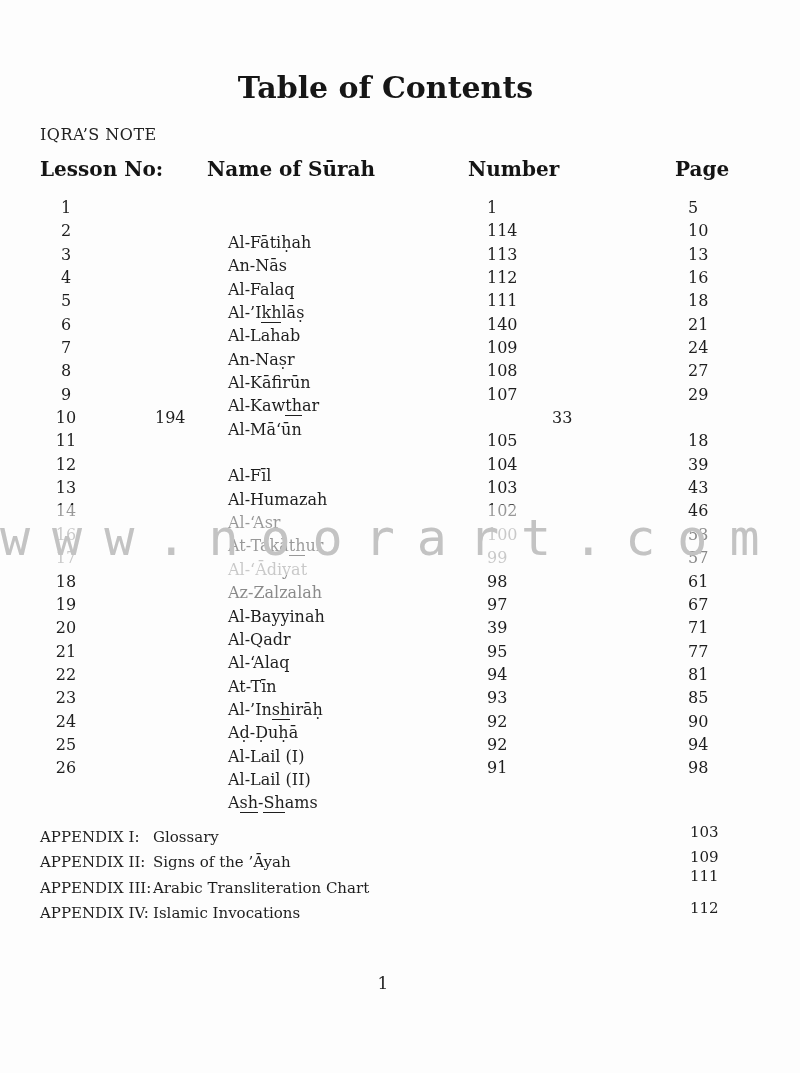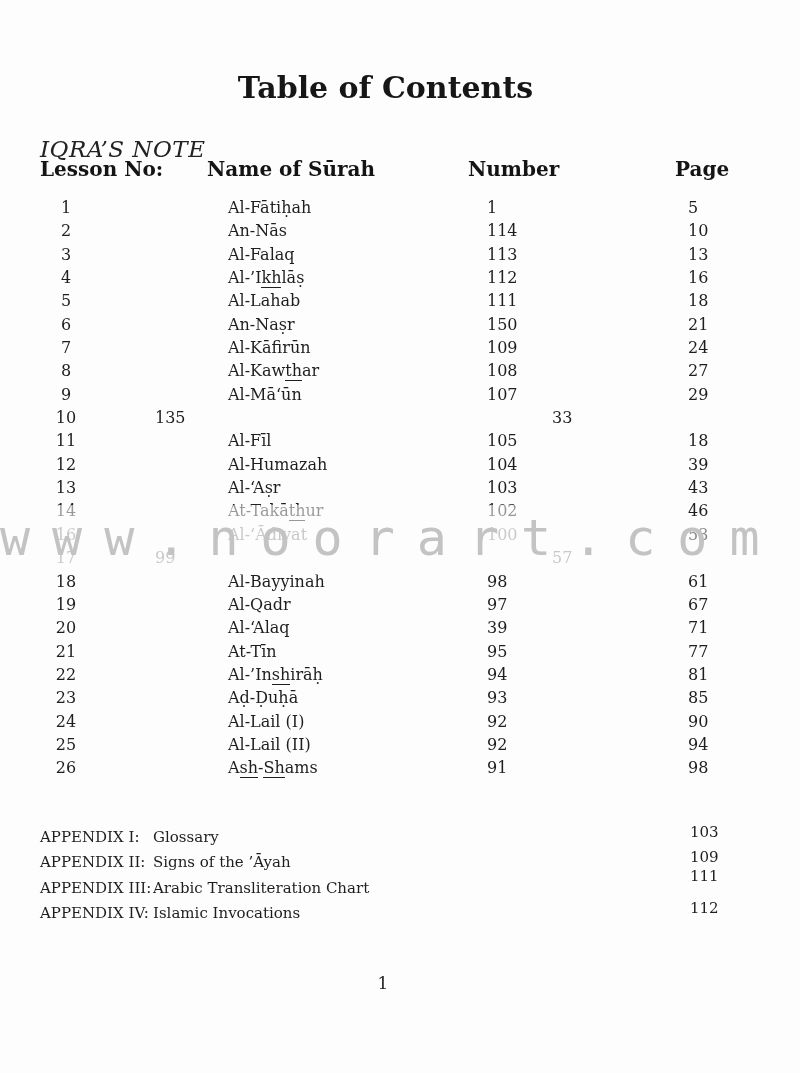--- a/index.html
+++ b/index.html
@@ -12,40 +12,40 @@
   }
   .page{position:relative;width:800px;height:1073px;background:#fdfdfd;}
 
   .title{
     position:absolute;top:70px;left:0;width:771px;
     text-align:center;
     font-size:30px;font-weight:bold;letter-spacing:0px;
     color:#161616;
   }
   .note{
-    position:absolute;top:136px;left:40px;
-    font-size:23px;letter-spacing:0.5px;color:#222;font-style:italic;
+    position:absolute;top:125px;left:40px;
+    font-size:16px;letter-spacing:0.5px;color:#222;
   }
 
   .cols{position:absolute;top:157px;left:0;width:684px;height:26px;}
   .cols .h{position:absolute;top:0;font-size:20px;font-weight:bold;color:#141414;}
   .h.lesson{left:40px;}
   .h.name{left:207px;text-align:right;}
   .h.number{left:468px;}
   .h.page{left:675px;}
 
   .rows{position:absolute;top:196px;left:0;width:800px;}
   .row{
     display:grid;
     grid-template-columns:132px 332px 136px 200px;
     height:23.35px;line-height:23.35px;
     font-size:16px;
   }
   .row .c-lesson{text-align:center;}
-  .row .c-name{padding-left:96px;}
+  .row .c-name{padding-left:96px;margin-top:35px;}
   .row .c-number{padding-left:23px;}
   .row .c-page{padding-left:88px;}
   
   .row:nth-child(15),.row:nth-child(16){color:#8a8a8a;}
 
   .ul{border-bottom:1.5px solid currentColor;}
 
   .apps{position:absolute;top:825px;left:0;width:800px;}
   .app-row{
     display:grid;
@@ -116,21 +116,21 @@
       </div>
       <div class="row">
         <span class="c-lesson">5</span>
         <span class="c-name">Al-Lahab</span>
         <span class="c-number">111</span>
         <span class="c-page">18</span>
       </div>
       <div class="row">
         <span class="c-lesson">6</span>
         <span class="c-name">An-Naṣr</span>
-        <span class="c-number">150</span>
+        <span class="c-number">140</span>
         <span class="c-page">21</span>
       </div>
       <div class="row">
         <span class="c-lesson">7</span>
         <span class="c-name">Al-Kāfirūn</span>
         <span class="c-number">109</span>
         <span class="c-page">24</span>
       </div>
       <div class="row">
         <span class="c-lesson">8</span>
@@ -139,21 +139,21 @@
         <span class="c-page">27</span>
       </div>
       <div class="row">
         <span class="c-lesson">9</span>
         <span class="c-name">Al-Mā‘ūn</span>
         <span class="c-number">107</span>
         <span class="c-page">29</span>
       </div>
       <div class="row">
         <span class="c-lesson">10</span>
-        <span class="c-number">135</span>
+        <span class="c-number">194</span>
         <span class="c-page">33</span>
       </div>
       <div class="row">
         <span class="c-lesson">11</span>
         <span class="c-name">Al-Fīl</span>
         <span class="c-number">105</span>
         <span class="c-page">18</span>
       </div>
       <div class="row">
         <span class="c-lesson">12</span>
@@ -174,20 +174,21 @@
         <span class="c-page">46</span>
       </div>
       <div class="row">
         <span class="c-lesson">16</span>
         <span class="c-name">Al-‘Ādiyat</span>
         <span class="c-number">100</span>
         <span class="c-page">53</span>
       </div>
       <div class="row">
         <span class="c-lesson">17</span>
+        <span class="c-name">Az-Zalzalah</span>
         <span class="c-number">99</span>
         <span class="c-page">57</span>
       </div>
       <div class="row">
         <span class="c-lesson">18</span>
         <span class="c-name">Al-Bayyinah</span>
         <span class="c-number">98</span>
         <span class="c-page">61</span>
       </div>
       <div class="row">

